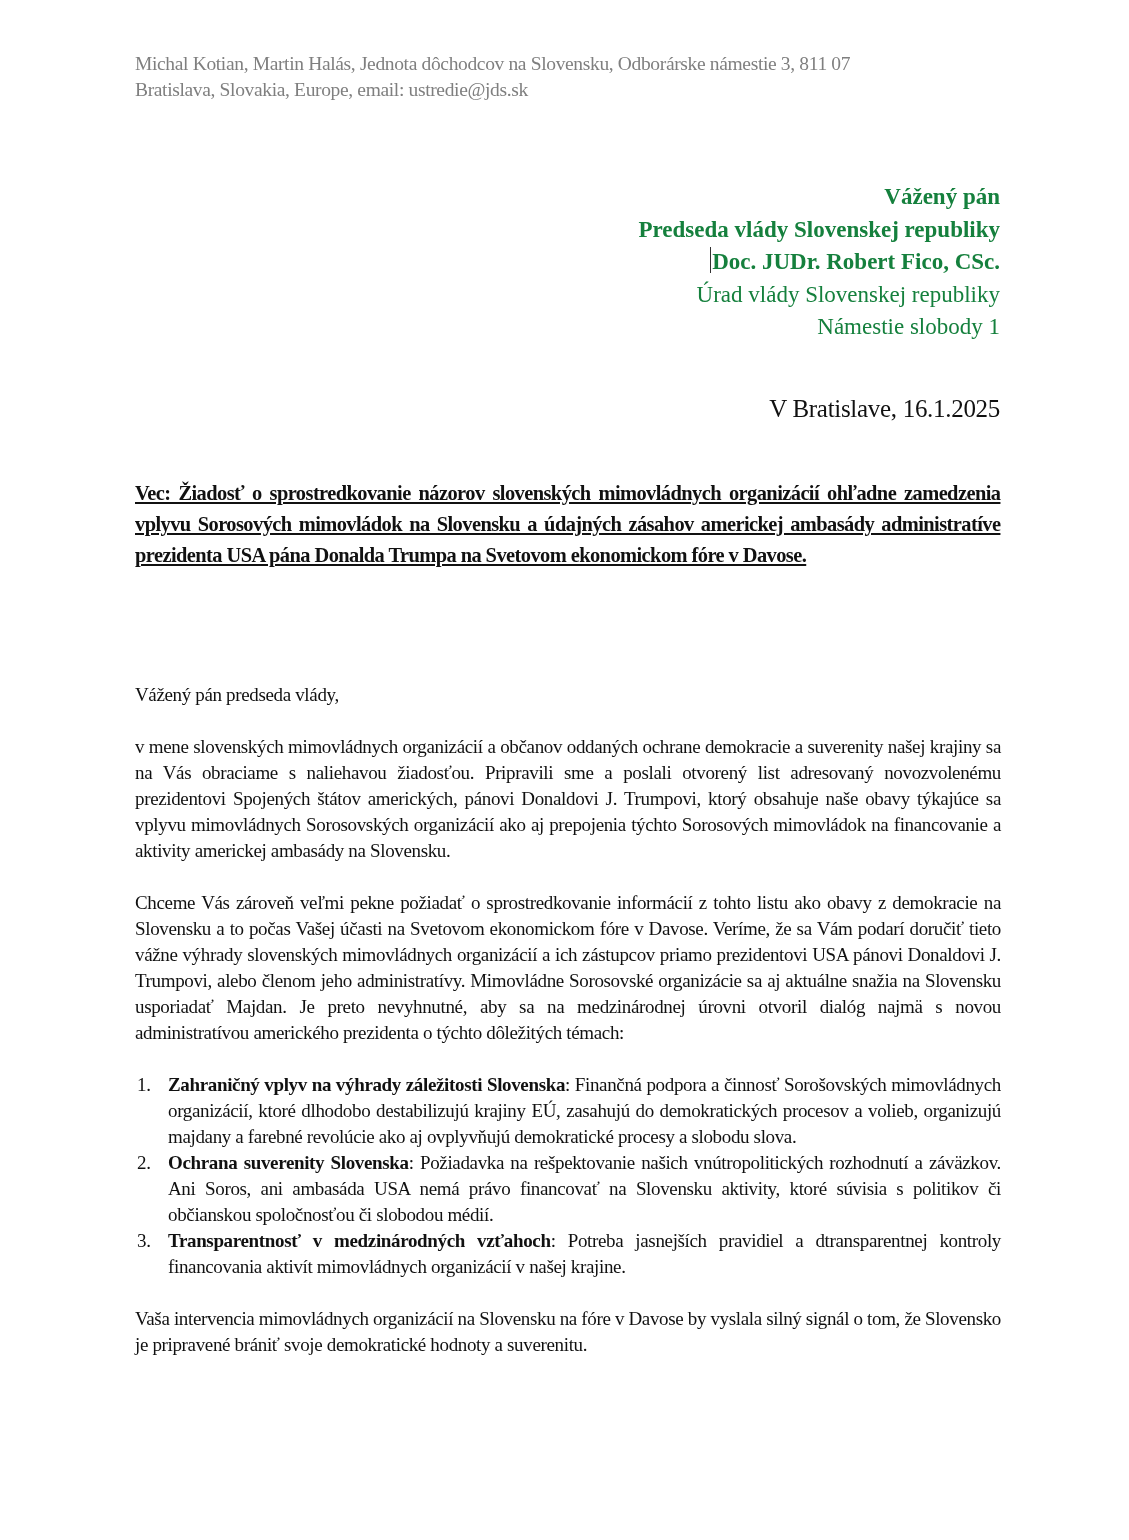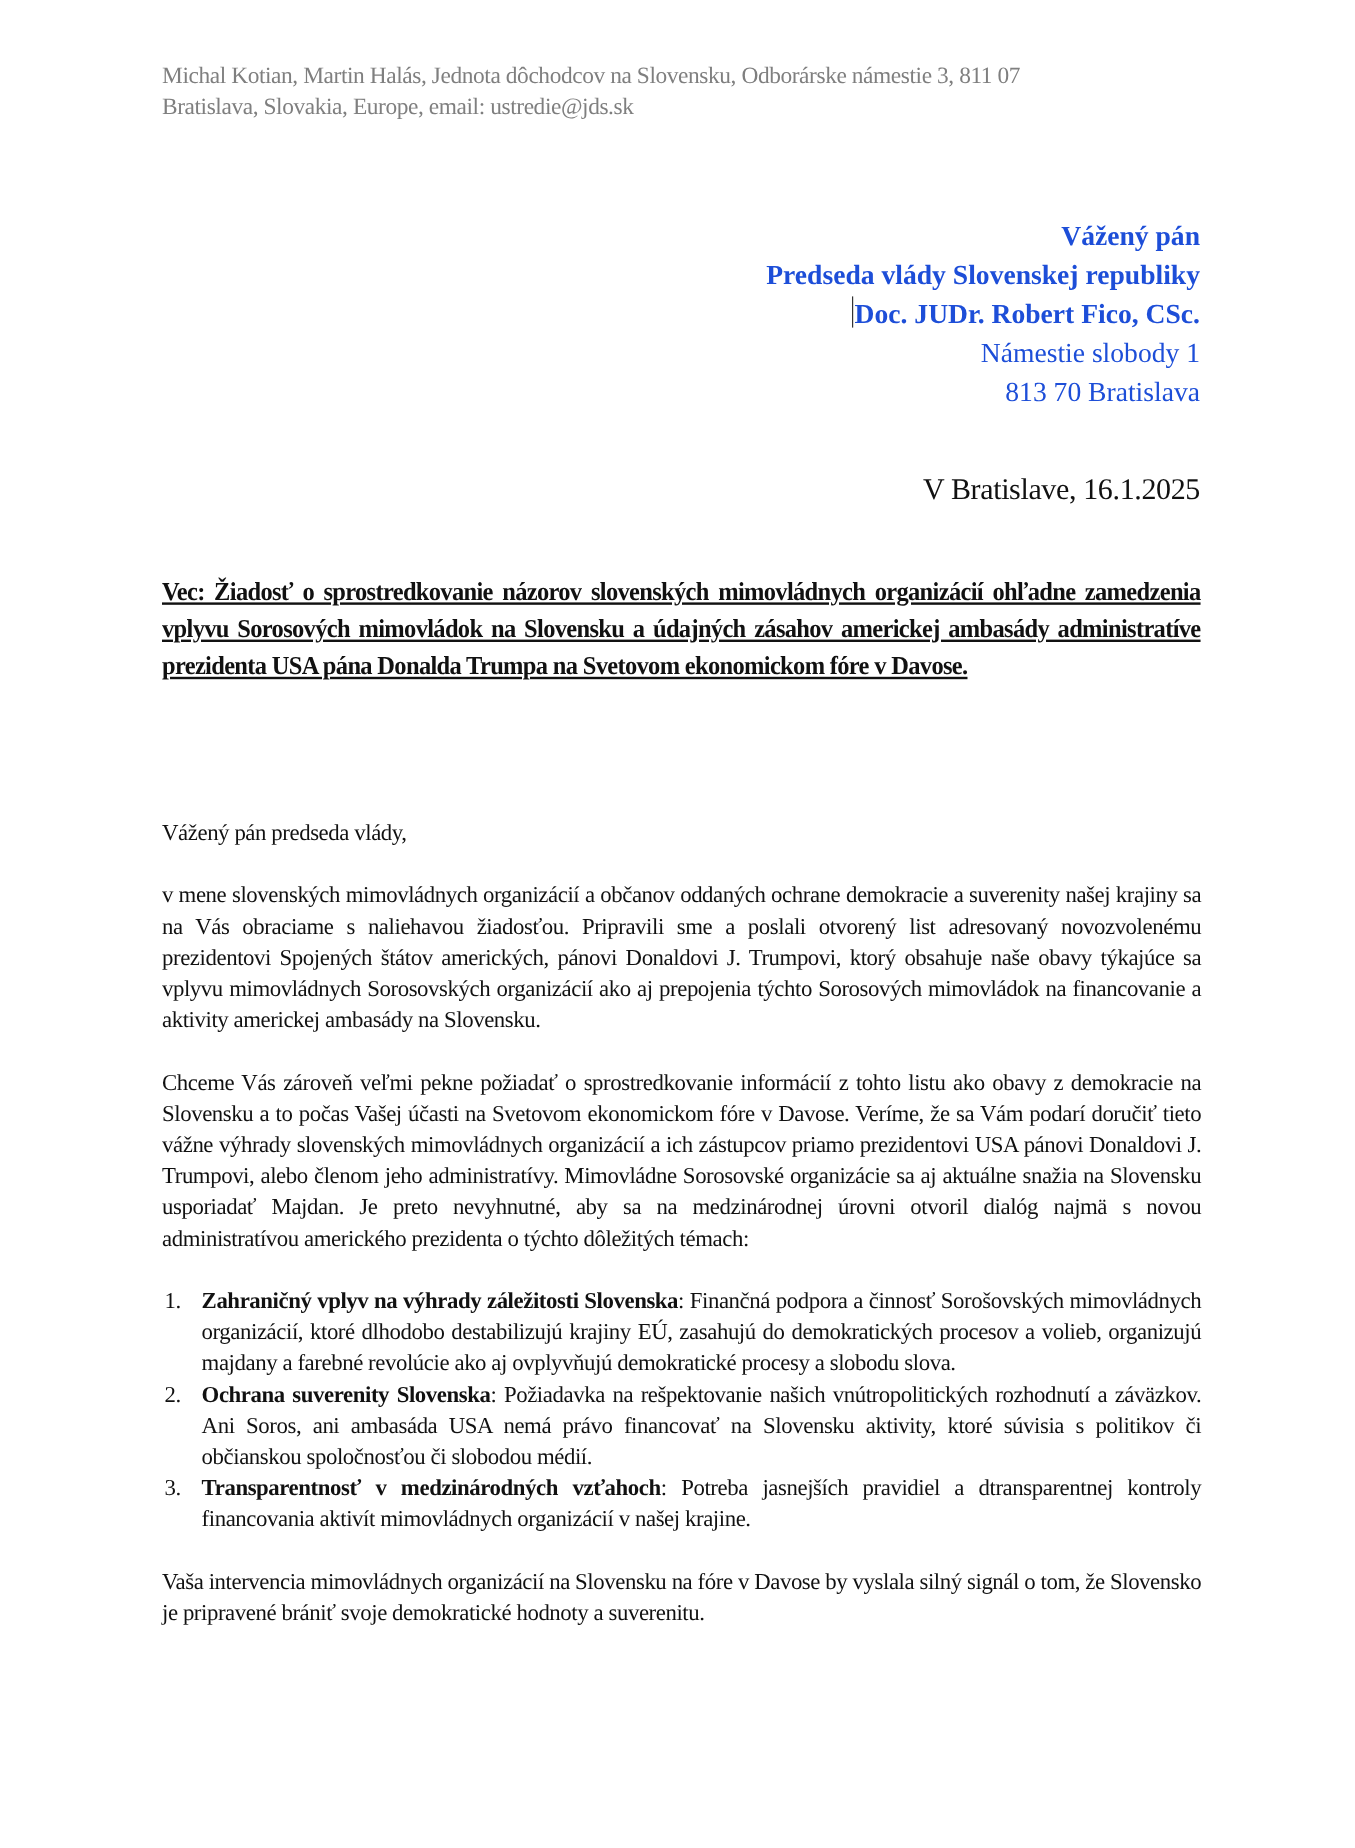--- a/index.html
+++ b/index.html
@@ -32,21 +32,21 @@
       color: #7f7f7f;
       letter-spacing: -0.35px;
     }
     .recipient {
       position: absolute;
       right: 129px;
       top: 181px;
       text-align: right;
       font-size: 23px;
       line-height: 32.5px;
-      color: #1d4ed8;
+      color: #15803d;
     }
     .recipient .bold { font-weight: bold; }
     .recipient .line { display: block; white-space: nowrap; }
     .cursor {
       display: inline-block;
       width: 1px;
       height: 26px;
       background: #333;
       vertical-align: -4px;
       margin-right: 1px;
@@ -112,22 +112,22 @@
 
   <div class="sender">
     <div>Michal Kotian, Martin Halás, Jednota dôchodcov na Slovensku, Odborárske námestie 3, 811 07</div>
     <div>Bratislava, Slovakia, Europe, email: ustredie@jds.sk</div>
   </div>
 
   <div class="recipient">
     <span class="line bold">Vážený pán</span>
     <span class="line bold">Predseda vlády Slovenskej republiky</span>
     <span class="line bold"><span class="cursor"></span><span>Doc. JUDr. Robert Fico, CSc.</span></span>
+    <span class="line">Úrad vlády Slovenskej republiky</span>
     <span class="line">Námestie slobody 1</span>
-    <span class="line">813 70 Bratislava</span>
   </div>
 
   <div class="date">V Bratislave, 16.1.2025</div>
 
   <div class="subject">Vec: Žiadosť o sprostredkovanie názorov slovenských mimovládnych organizácií ohľadne zamedzenia vplyvu Sorosových mimovládok na Slovensku a údajných zásahov americkej ambasády administratíve prezidenta USA pána Donalda Trumpa na Svetovom ekonomickom fóre v Davose.</div>
 
   <div class="body">
     <p class="salutation">Vážený pán predseda vlády,</p>
     <p class="para">v mene slovenských mimovládnych organizácií a občanov oddaných ochrane demokracie a suverenity našej krajiny sa na Vás obraciame s naliehavou žiadosťou. Pripravili sme a poslali otvorený list adresovaný novozvolenému prezidentovi Spojených štátov amerických, pánovi Donaldovi J. Trumpovi, ktorý obsahuje naše obavy týkajúce sa vplyvu mimovládnych Sorosovských organizácií ako aj prepojenia týchto Sorosových mimovládok na financovanie a aktivity americkej ambasády na Slovensku.</p>
     <p class="para">Chceme Vás zároveň veľmi pekne požiadať o sprostredkovanie informácií z tohto listu ako obavy z demokracie na Slovensku a to počas Vašej účasti na Svetovom ekonomickom fóre v Davose. Veríme, že sa Vám podarí doručiť tieto vážne výhrady slovenských mimovládnych organizácií a ich zástupcov priamo prezidentovi USA pánovi Donaldovi J. Trumpovi, alebo členom jeho administratívy. Mimovládne Sorosovské organizácie sa aj aktuálne snažia na Slovensku usporiadať Majdan. Je preto nevyhnutné, aby sa na medzinárodnej úrovni otvoril dialóg najmä s novou administratívou amerického prezidenta o týchto dôležitých témach:</p>

